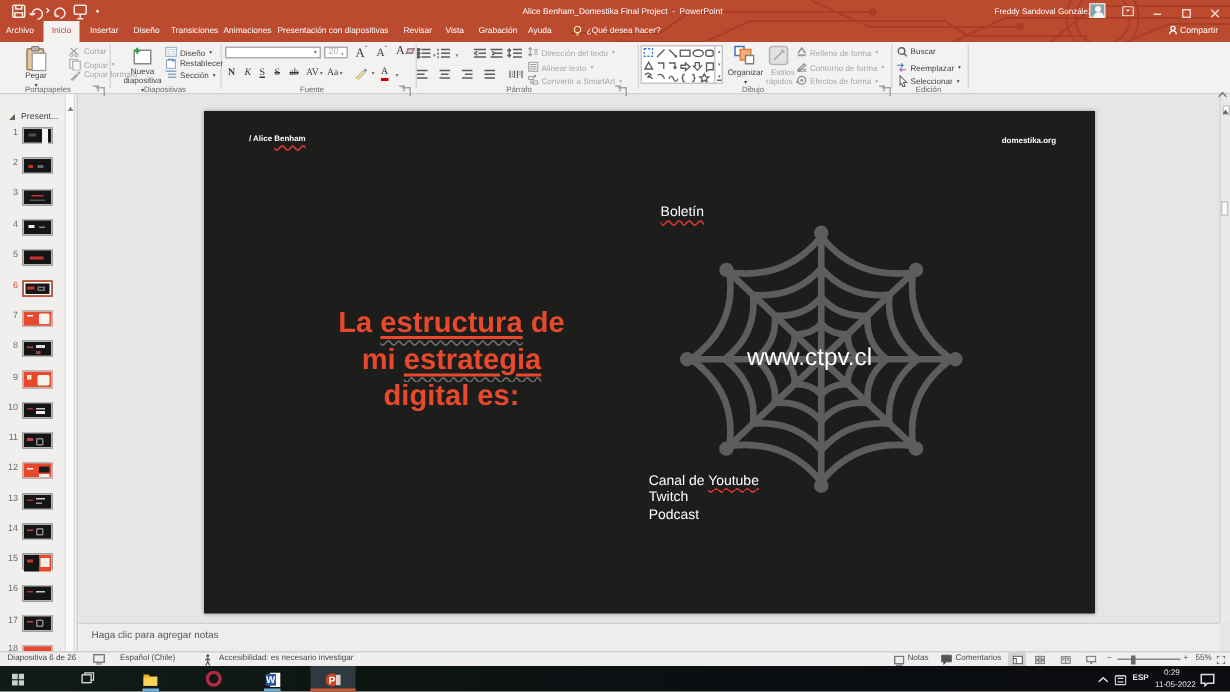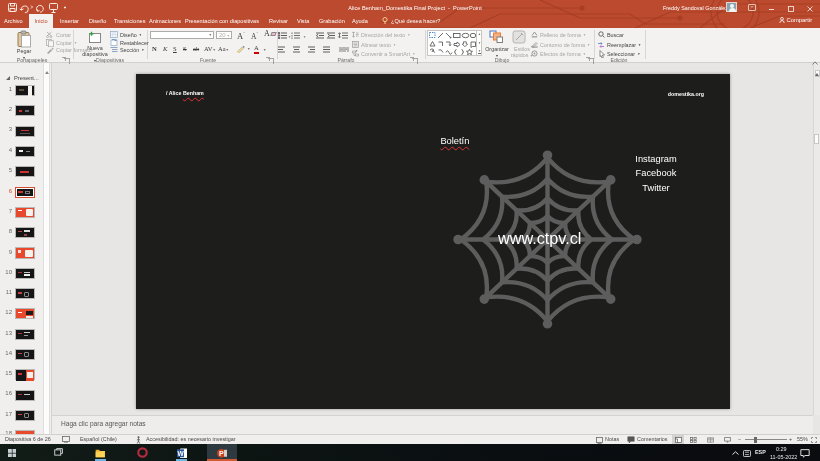--- a/index.html
+++ b/index.html
@@ -434,23 +434,24 @@
       <circle cx="610.7" cy="179.9" r="2.6"></circle>
       <circle cx="636.9" cy="239.5" r="2.6"></circle>
       <circle cx="610.7" cy="299.1" r="2.6"></circle>
       <circle cx="547.5" cy="323.8" r="2.6"></circle>
       <circle cx="484.3" cy="299.1" r="2.6"></circle>
       <circle cx="458.1" cy="239.5" r="2.6"></circle>
       <circle cx="484.3" cy="179.9" r="2.6"></circle>
     </g>
   </svg>
   <div class="sl" style="left:304.4px;top:62px;font-size:9.3px;"><span class="wavy">Boletín</span></div>
-  <div class="sl" style="left:470px;top:77.5px;width:100px;text-align:center;font-size:9.3px;line-height:14.9px;">Instagram<br>Facebook<br>Twitter</div>
+  <div class="sl" style="left:296.5px;top:240.5px;font-size:9.3px;line-height:11.5px;">Canal de <span class="wavy">Youtube</span><br>Twitch<br>Podcast</div>
   <div class="sl" style="left:362px;top:155px;font-size:16.2px;">www.ctpv.cl</div>
 </div>
+<div id="slidetitle">La <u><span>estructura</span></u> de<br>mi <u><span>estrategia</span></u><br>digital es:</div>
 <div id="rscroll"></div>
 <div class="abs" style="left:814.5px;top:70.4px;width:5px;height:7px;background:#fdfdfd;border:1px solid #c9c7c5;"></div>
 <svg class="abs" style="left:815px;top:72.5px;" width="4" height="3" viewBox="0 0 4 3">
       <path d="M0 3 L2 0 L4 3 z" fill="#6a6866"></path>
     </svg>
 <svg class="abs" style="left:811.5px;top:60.5px;" width="6" height="4" viewBox="0 0 6 4">
       <path d="M0.5 3.5 L3 0.8 L5.5 3.5" fill="none" stroke="#7a7876" stroke-width="1"></path>
     </svg>
 <div id="rthumb"></div>
 <div id="notes">

